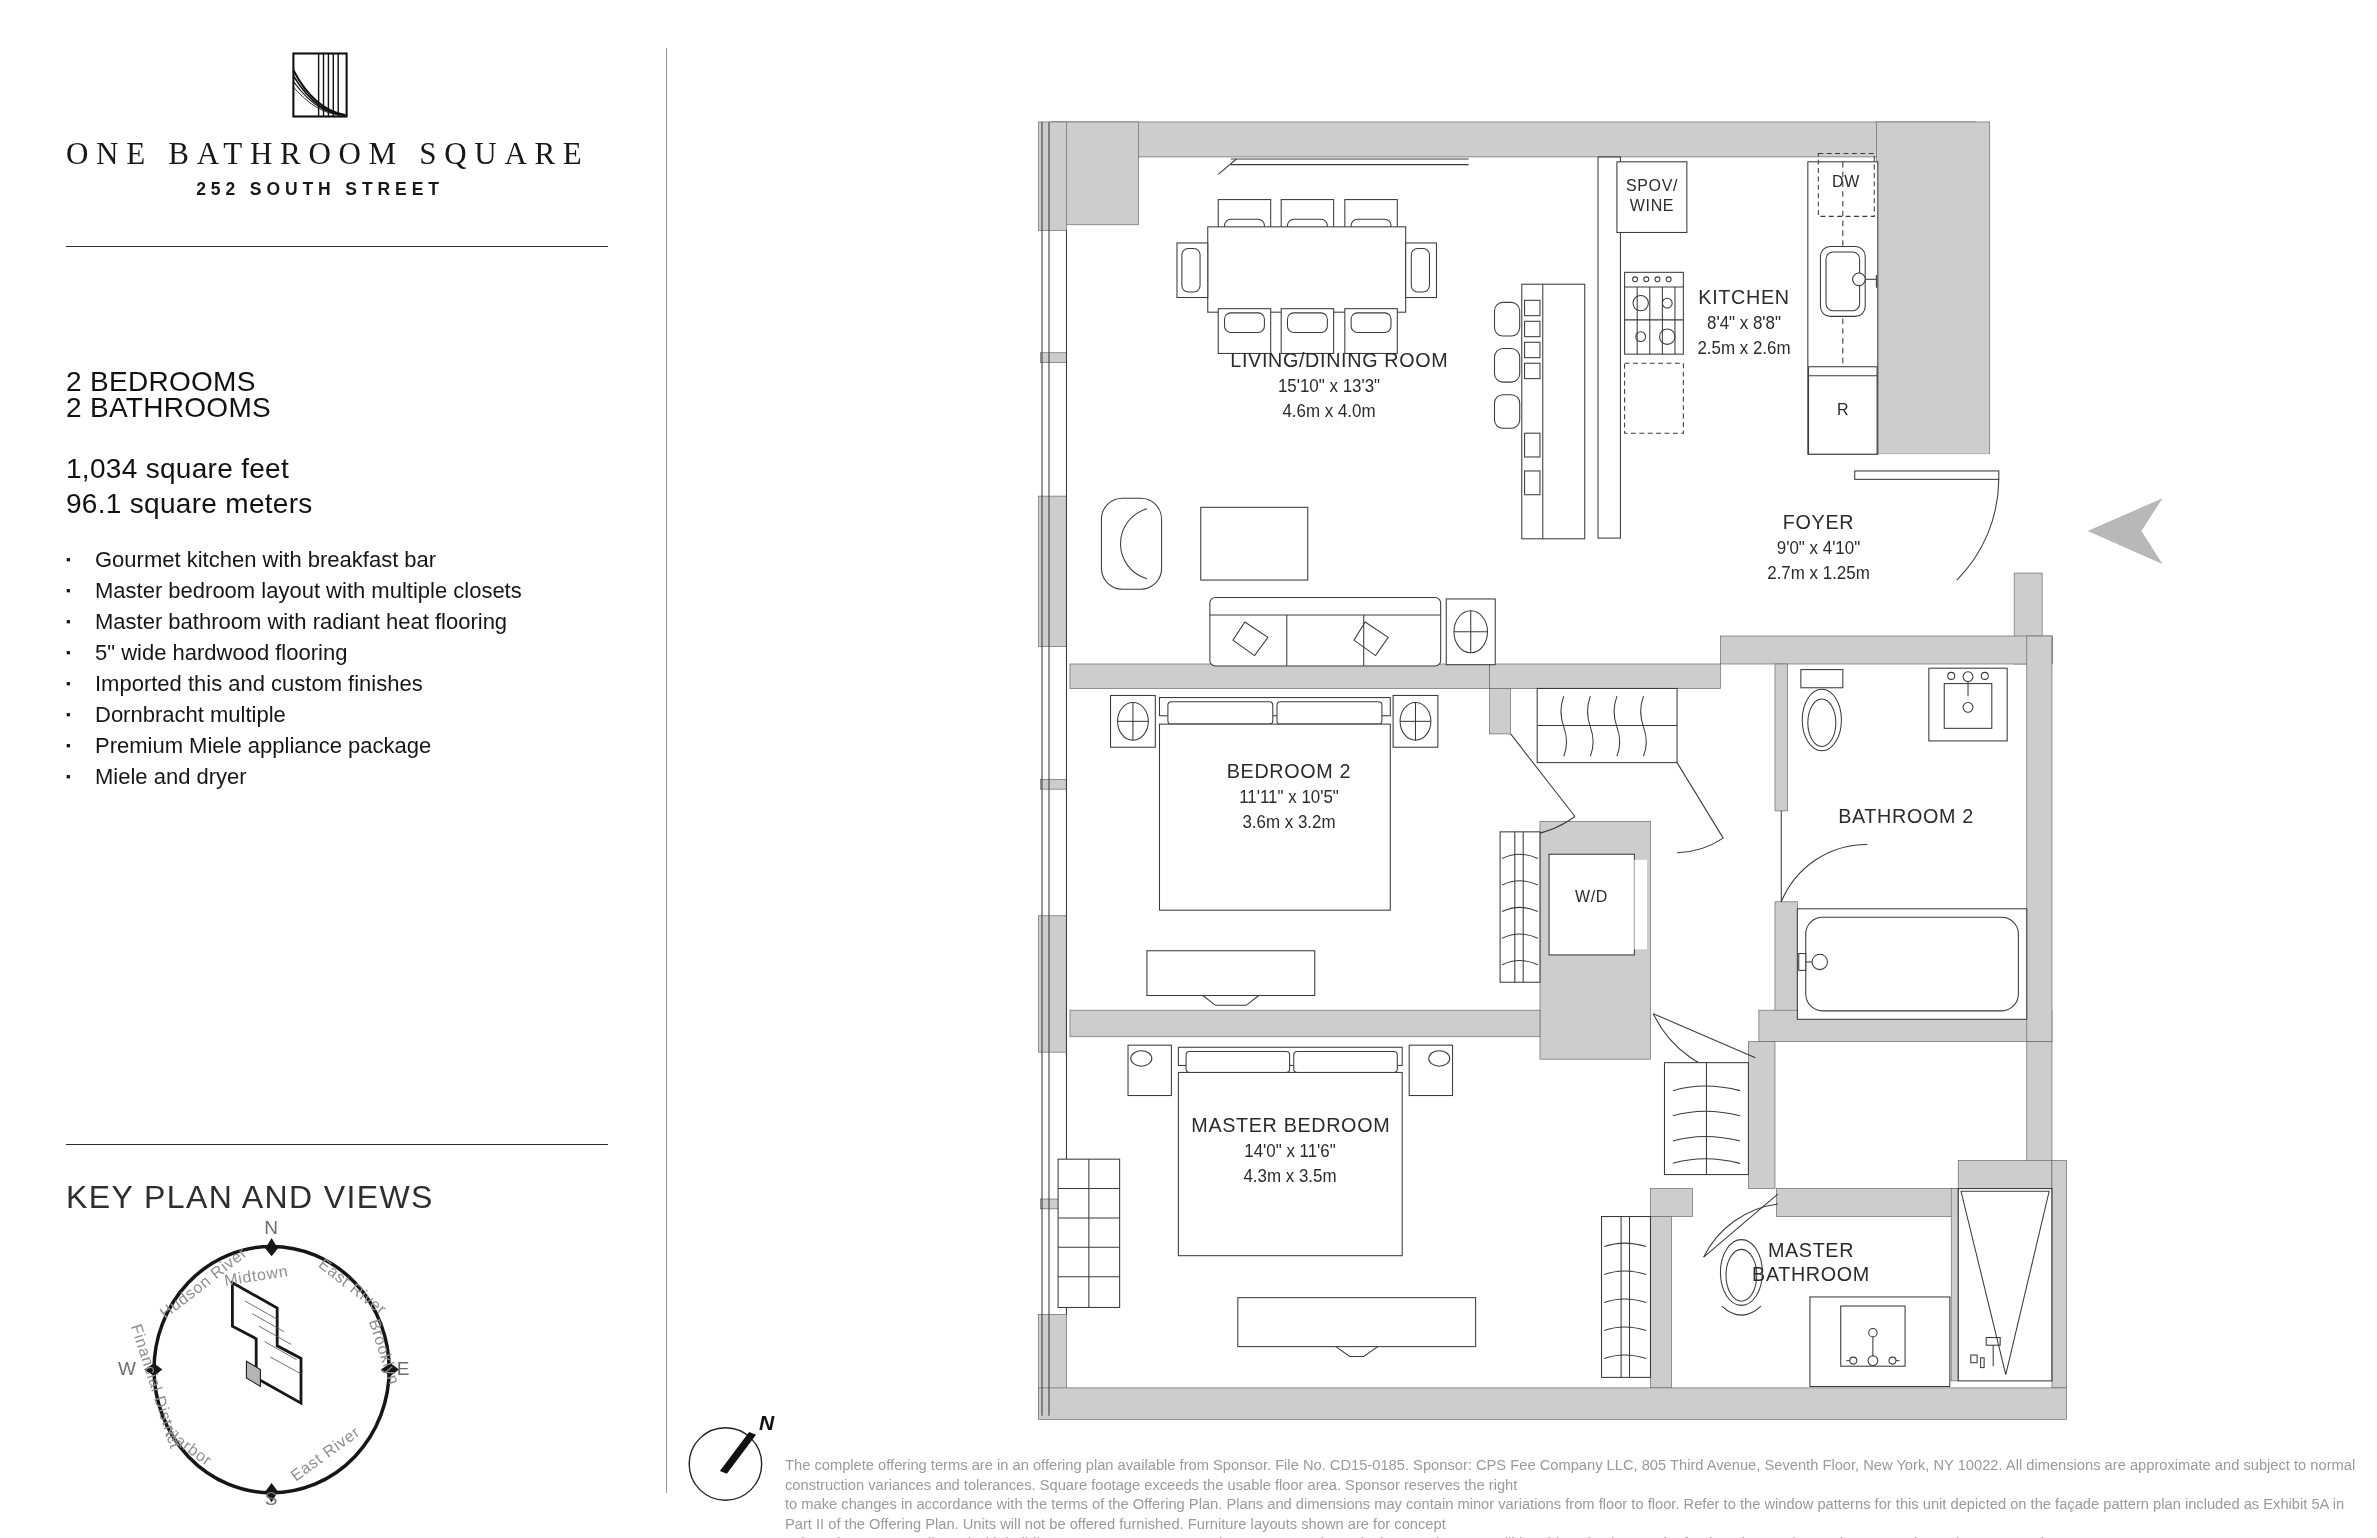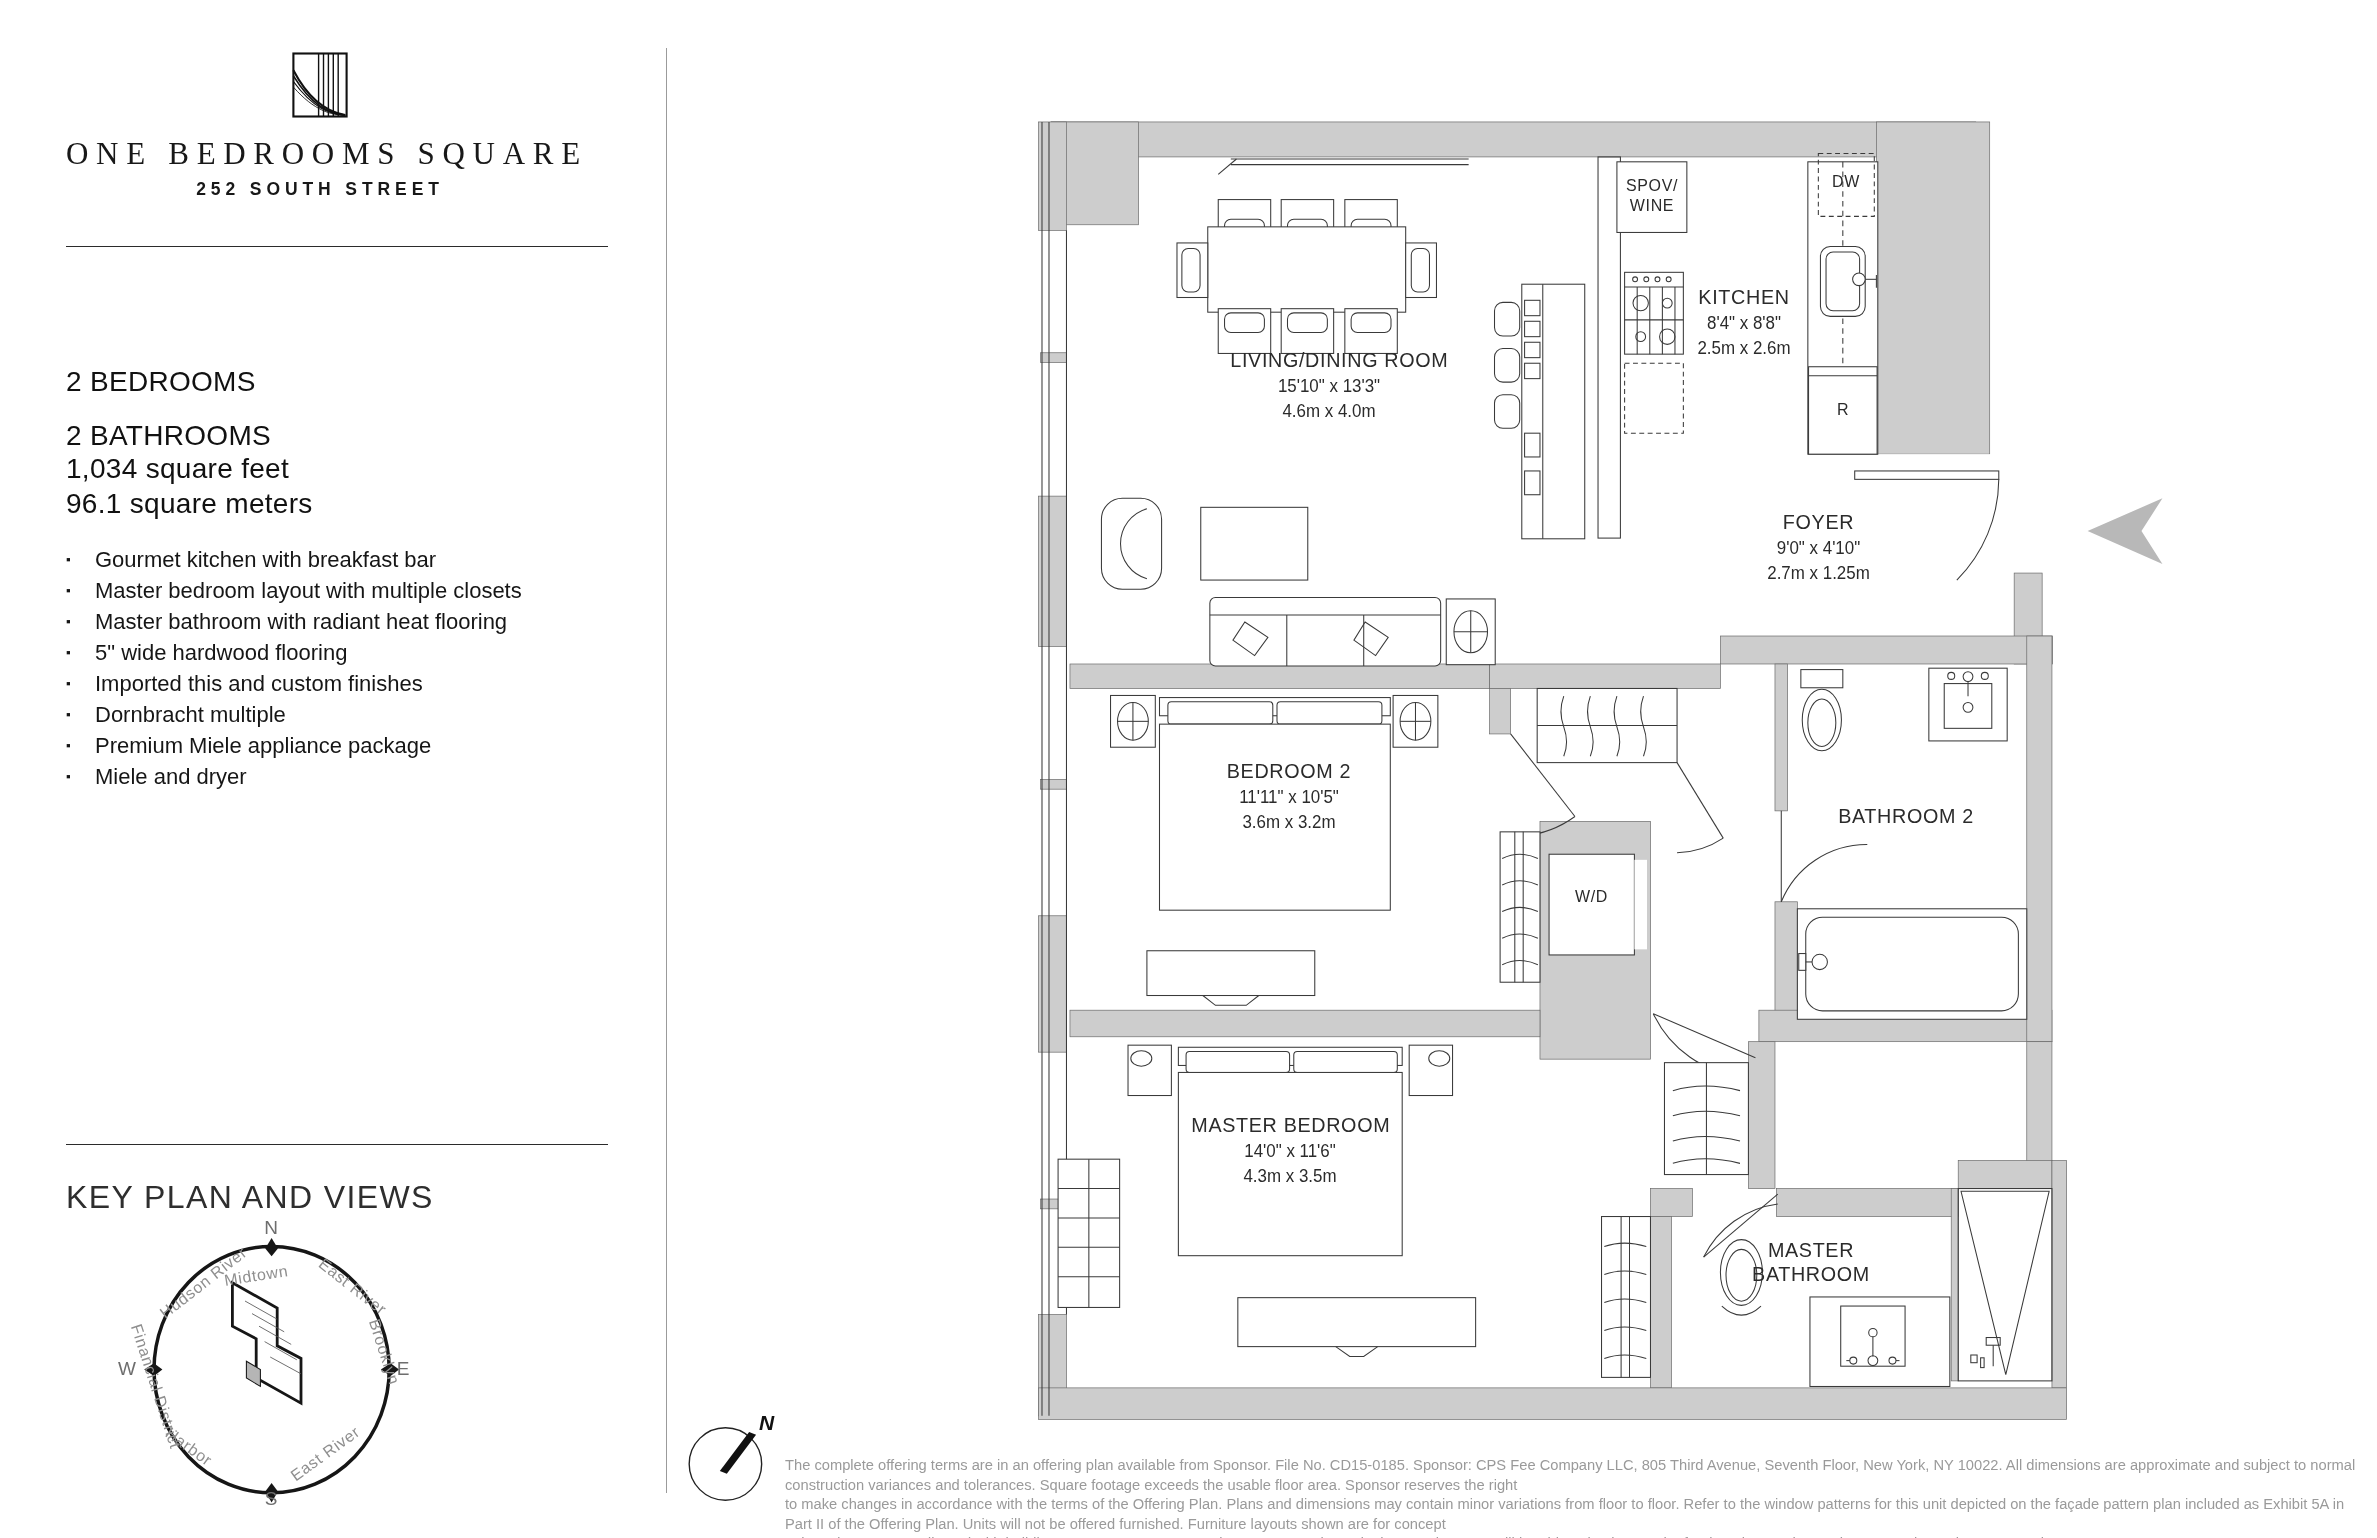--- a/index.html
+++ b/index.html
@@ -45,28 +45,28 @@
       <line x1="38" y1="2" x2="38" y2="92" stroke="#111" stroke-width="2"></line>
       <line x1="45" y1="2" x2="45" y2="92" stroke="#111" stroke-width="2"></line>
       <line x1="52" y1="2" x2="52" y2="92" stroke="#111" stroke-width="2"></line>
       <line x1="59" y1="2" x2="59" y2="92" stroke="#111" stroke-width="2"></line>
       <line x1="66" y1="2" x2="66" y2="92" stroke="#111" stroke-width="2"></line>
       <path d="M2,26 C26,72 52,86 76,90" fill="none" stroke="#111" stroke-width="3"></path>
       <path d="M2,34 C28,76 52,88 76,90" fill="none" stroke="#111" stroke-width="2.4"></path>
       <path d="M2,42 C30,80 54,89 76,90" fill="none" stroke="#111" stroke-width="1.8"></path>
       <path d="M2,50 C32,84 56,90 76,90" fill="none" stroke="#111" stroke-width="1.2"></path>
     </svg>
-    <div class="brand-name">ONE BEDROOMS SQUARE</div>
+    <div class="brand-name">ONE BATHROOM SQUARE</div>
     <div class="brand-addr">252 SOUTH STREET</div>
   </div>
 
   <div class="rule" style="top:246px;"></div>
 
   <div class="res-line" style="top:366px;">2 BEDROOMS</div>
-  <div class="res-line" style="top:420px;">2 BATHROOMS</div>
+  <div class="res-line" style="top:392px;">2 BATHROOMS</div>
   <div class="res-line" style="top:453px;">1,034 square feet</div>
   <div class="res-line" style="top:488px;">96.1 square meters</div>
 
   <div class="feat-list">
     <div class="feat">
         <span class="blt">▪</span>
         <span>Gourmet kitchen with breakfast bar</span>
       </div>
     <div class="feat">
         <span class="blt">▪</span>

